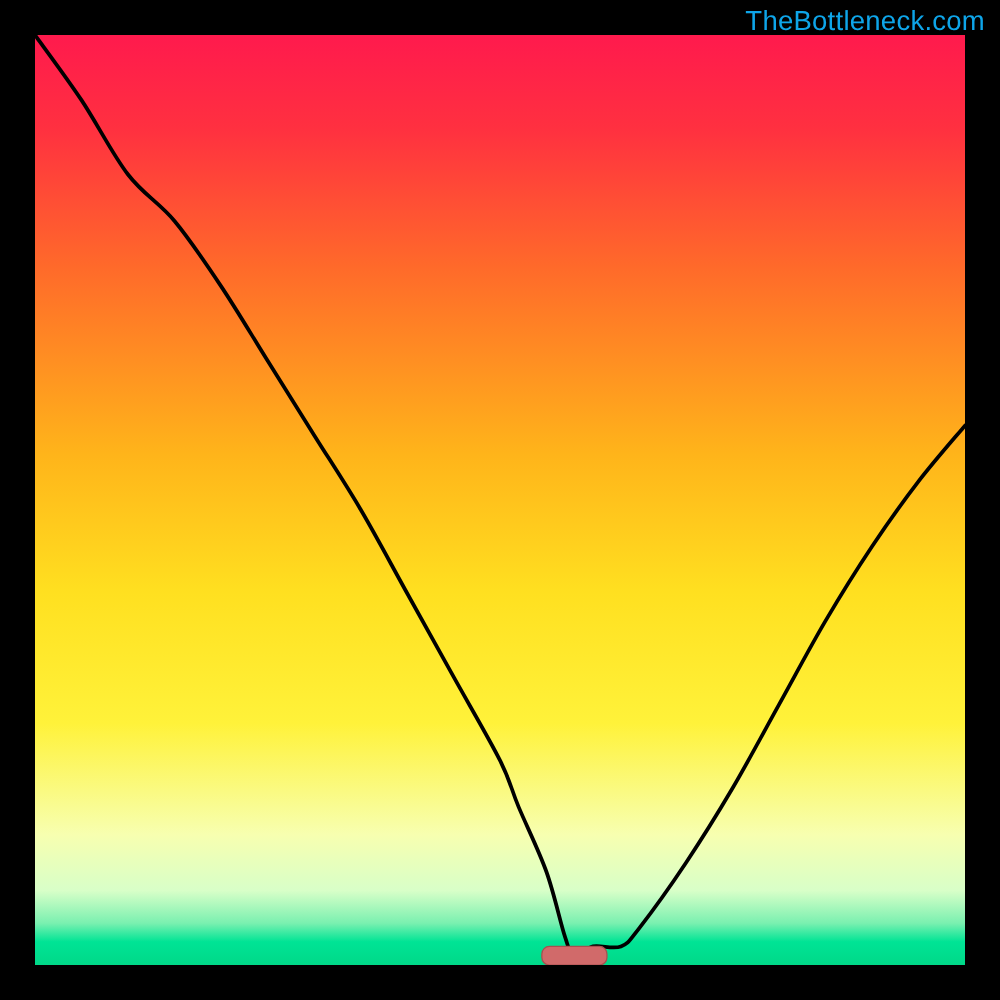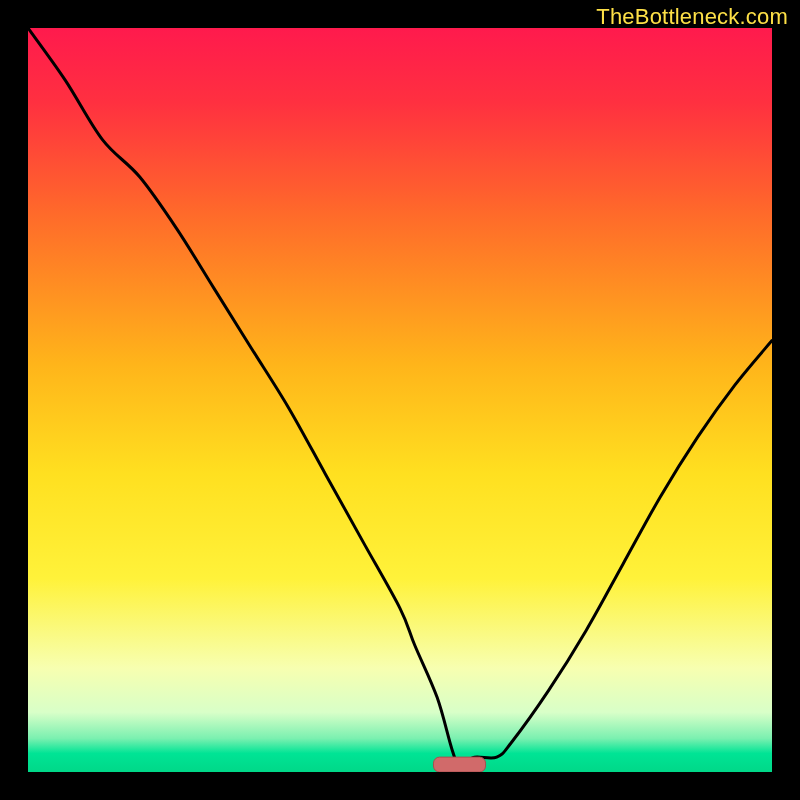--- a/index.html
+++ b/index.html
@@ -22,21 +22,21 @@
     left: 28px;
     top: 28px;
     width: 744px;
     height: 744px;
     overflow: hidden;
   }
   .watermark {
     position: absolute;
     top: 4px;
     right: 12px;
-    color: #fde047;
+    color: #0ea5e9;
     font-size: 22px;
     font-weight: 500;
     letter-spacing: 0.2px;
     user-select: none;
   }
 </style>
 </head>
 <body>
 
 <div class="chart-frame">

